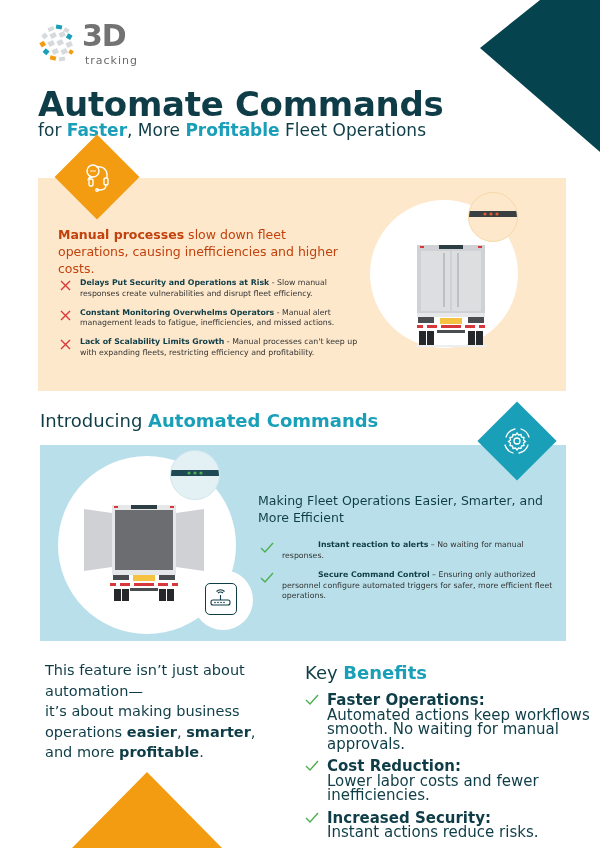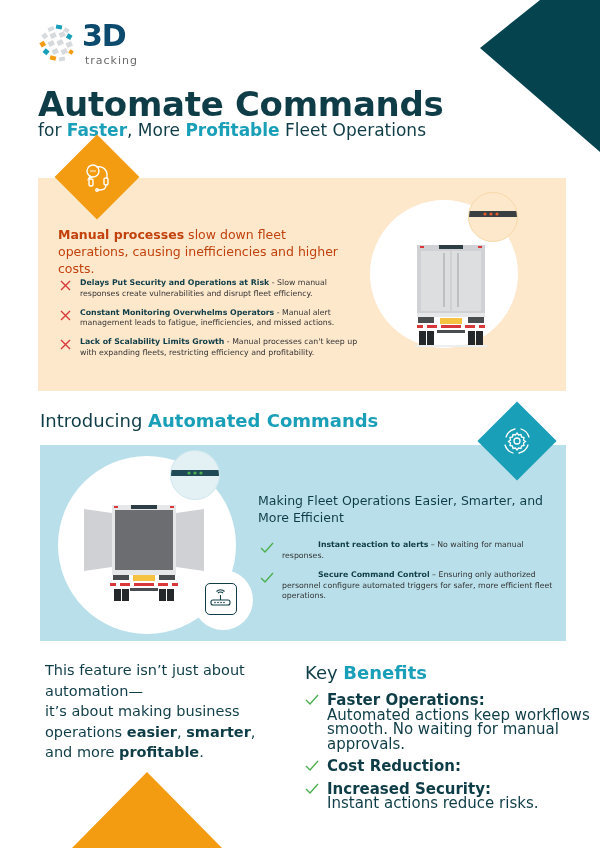--- a/index.html
+++ b/index.html
@@ -3,21 +3,21 @@
 <meta charset="utf-8">
 <style>
   * { box-sizing: border-box; margin: 0; padding: 0; }
   html, body { width: 600px; height: 848px; overflow: hidden; background: #ffffff; }
   body { position: relative; font-family: "DejaVu Sans", sans-serif; color: #0f3d47; }
   .abs { position: absolute; }
 
   
   .logo { left: 36px; top: 20px; width: 110px; height: 48px; }
   .logo-globe { left: 0; top: 0; width: 44px; height: 44px; }
-  .logo-3d { left: 46px; top: -2px; font-family: "DejaVu Sans", sans-serif; font-weight: bold; font-size: 30px; color: #0c4a6e; letter-spacing: -1px; }
+  .logo-3d { left: 46px; top: -2px; font-family: "DejaVu Sans", sans-serif; font-weight: bold; font-size: 30px; color: #737373; letter-spacing: -1px; }
   .logo-tracking { left: 49px; top: 34px; font-size: 11px; color: #6b6b6b; letter-spacing: 1px; }
 
   .corner-diamond { right: 0; top: 0; width: 120px; height: 160px; }
 
   .title { left: 38px; top: 84px; font-family: "DejaVu Sans", sans-serif; font-weight: bold; font-size: 34px; color: #0f3d47; letter-spacing: -0.3px; }
   .subtitle { left: 38px; top: 120px; font-size: 17px; color: #0f3d47; }
   .subtitle .hl { color: #1a9fb8; font-weight: bold; }
 
   
   .box1 { left: 38px; top: 178px; width: 528px; height: 213px; background: #fde8cc; }
@@ -280,20 +280,21 @@
         <path d="M1 6 L5 10 L13 1" fill="none" stroke="#4caf50" stroke-width="1.4"></path>
       </svg>
     <span class="kb-head">Faster Operations:</span>
     <span>Automated actions keep workflows smooth. No waiting for manual approvals.</span>
   </div>
   <div class="kb-item">
     <svg class="kb-mark" viewBox="0 0 14 11">
         <path d="M1 6 L5 10 L13 1" fill="none" stroke="#4caf50" stroke-width="1.4"></path>
       </svg>
     <span class="kb-head">Cost Reduction:</span>
+    <span>Lower labor costs and fewer inefficiencies.</span>
   </div>
   <div class="kb-item">
     <svg class="kb-mark" viewBox="0 0 14 11">
         <path d="M1 6 L5 10 L13 1" fill="none" stroke="#4caf50" stroke-width="1.4"></path>
       </svg>
     <span class="kb-head">Increased Security:</span>
     <span>Instant actions reduce risks.</span>
   </div>
 </div>
 

